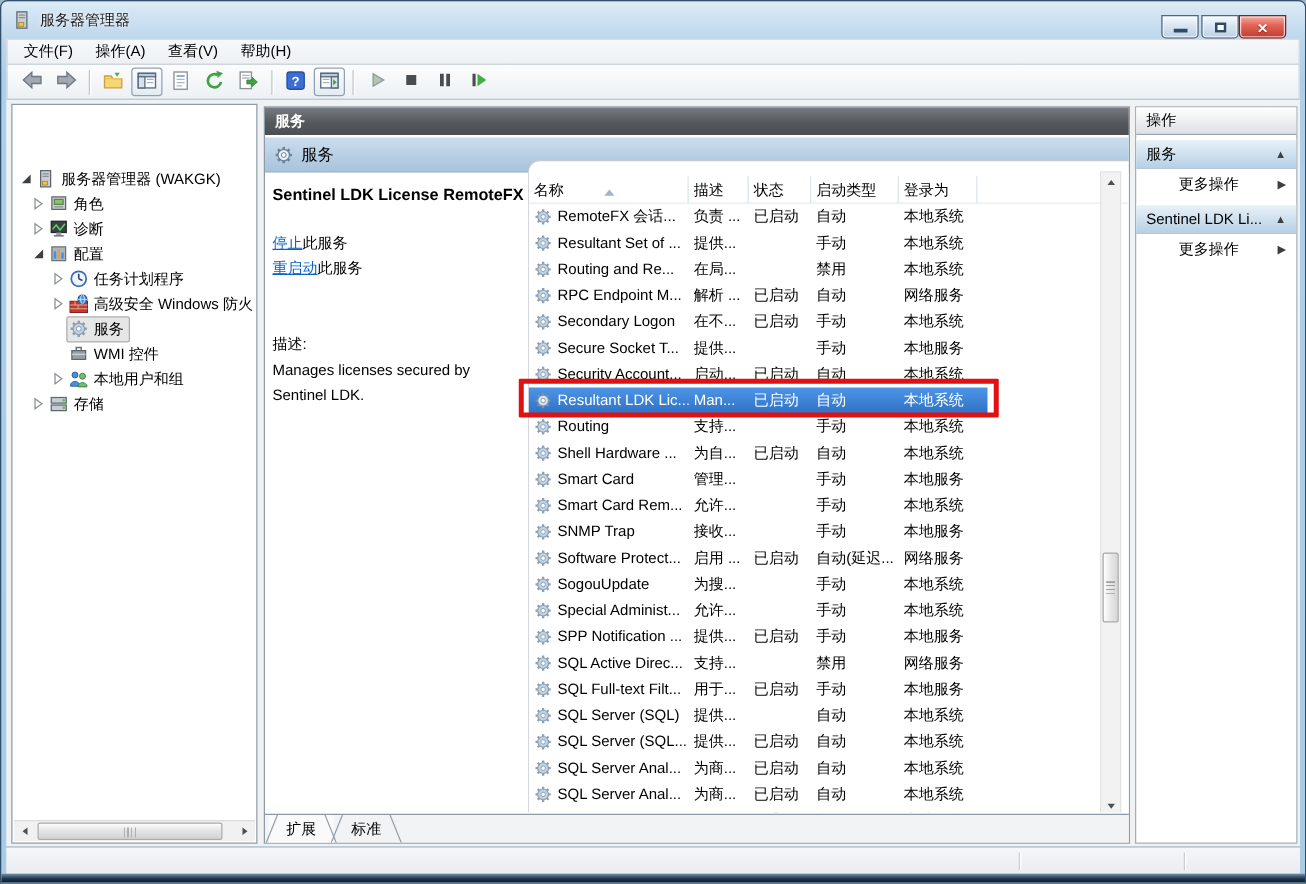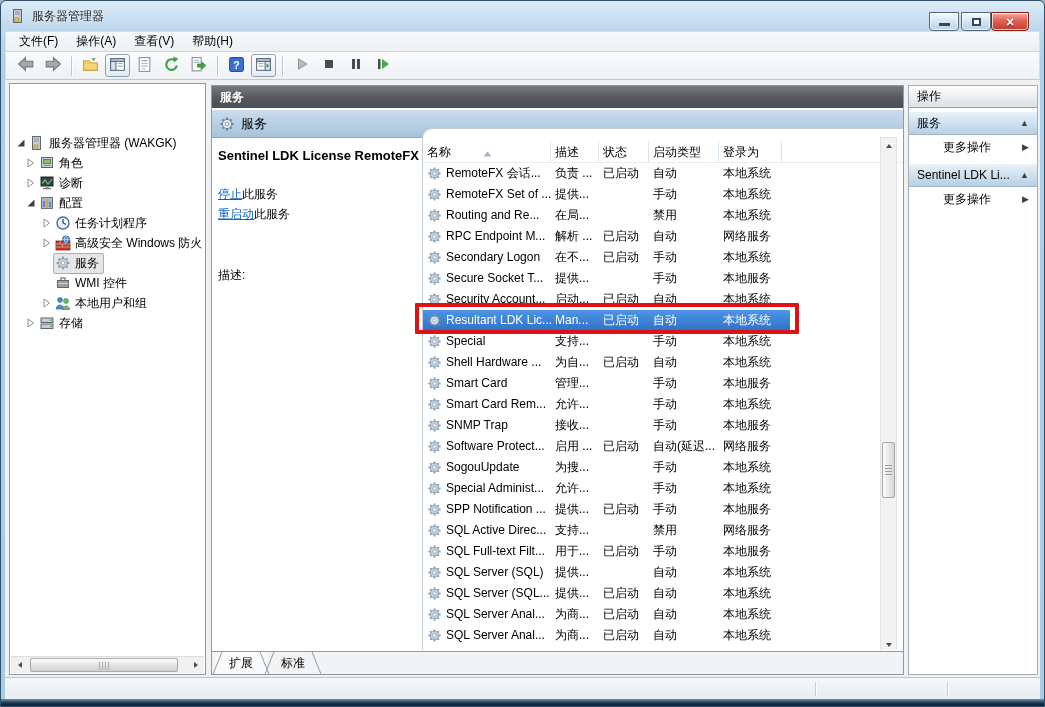--- a/index.html
+++ b/index.html
@@ -419,20 +419,21 @@
       <span>服务</span>
     </div>
 
     <div class="svc-info">
       <div class="svc-title">Sentinel LDK License RemoteFX</div>
       <div class="svc-links">
         <div><a>停止</a><span>此服务</span></div>
         <div><a>重启动</a><span>此服务</span></div>
       </div>
       <div class="svc-desc-label">描述:</div>
+      <div class="svc-desc">Manages licenses secured by Sentinel LDK.</div>
     </div>
 
     <div class="table-panel">
       <div class="tbl">
         <div class="th-row" id="table-header">
             <div class="th" style="width: 128px;"><span>名称</span><span class="sort-arrow"><svg width="9" height="6" viewBox="0 0 9 6">
                   <polygon points="4.5,0.5 8.5,5.5 0.5,5.5" fill="#9FB4CC"></polygon>
                 </svg></span></div>
             <div class="th" style="width: 48px;"><span>描述</span></div>
             <div class="th" style="width: 50px;"><span>状态</span></div>
@@ -464,21 +465,21 @@
                 <span class="gear"><svg width="100%" height="100%" viewBox="0 0 16 16">
                     <g stroke="#8AA0B4" stroke-width="2">
                       <line x1="8" y1="1.5" x2="8" y2="14.5"></line>
                       <line x1="1.5" y1="8" x2="14.5" y2="8"></line>
                       <line x1="3.4" y1="3.4" x2="12.6" y2="12.6"></line>
                       <line x1="12.6" y1="3.4" x2="3.4" y2="12.6"></line>
                     </g>
                     <circle cx="8" cy="8" r="4.6" fill="#C3D2DE" stroke="#8AA0B4"></circle>
                     <circle cx="8" cy="8" r="1.9" fill="#fff" stroke="#8AA0B4" stroke-width="0.8"></circle>
                   </svg></span>
-                <span>RemoteFX Set of ...</span>
+                <span>Resultant Set of ...</span>
               </div>
               <div class="td" style="width: 48px;">提供...</div>
               <div class="td" style="width: 50px;"></div>
               <div class="td" style="width: 70px;">手动</div>
               <div class="td" style="width: 63px;">本地系统</div>
             </div>
             <div class="tr">
               <div class="td name" style="width: 128px;">
                 <span class="gear"><svg width="100%" height="100%" viewBox="0 0 16 16">
                     <g stroke="#8AA0B4" stroke-width="2">
@@ -597,21 +598,21 @@
                 <span class="gear"><svg width="100%" height="100%" viewBox="0 0 16 16">
                     <g stroke="#8AA0B4" stroke-width="2">
                       <line x1="8" y1="1.5" x2="8" y2="14.5"></line>
                       <line x1="1.5" y1="8" x2="14.5" y2="8"></line>
                       <line x1="3.4" y1="3.4" x2="12.6" y2="12.6"></line>
                       <line x1="12.6" y1="3.4" x2="3.4" y2="12.6"></line>
                     </g>
                     <circle cx="8" cy="8" r="4.6" fill="#C3D2DE" stroke="#8AA0B4"></circle>
                     <circle cx="8" cy="8" r="1.9" fill="#fff" stroke="#8AA0B4" stroke-width="0.8"></circle>
                   </svg></span>
-                <span>Special</span>
+                <span>Routing</span>
               </div>
               <div class="td" style="width: 48px;">支持...</div>
               <div class="td" style="width: 50px;"></div>
               <div class="td" style="width: 70px;">手动</div>
               <div class="td" style="width: 63px;">本地系统</div>
             </div>
             <div class="tr">
               <div class="td name" style="width: 128px;">
                 <span class="gear"><svg width="100%" height="100%" viewBox="0 0 16 16">
                     <g stroke="#8AA0B4" stroke-width="2">

